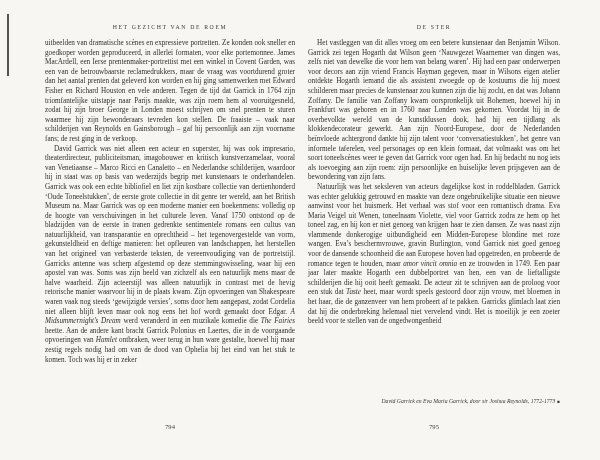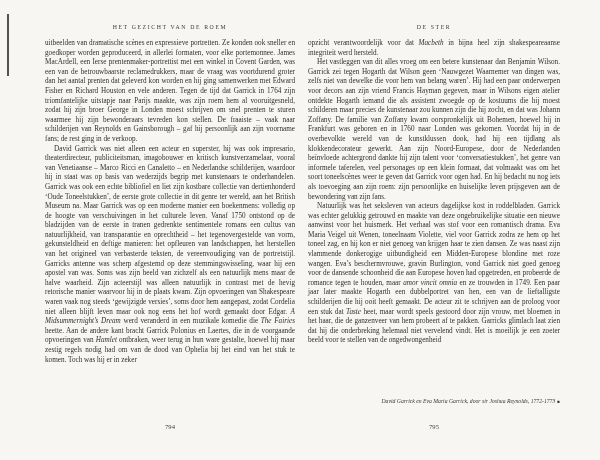--- a/index.html
+++ b/index.html
@@ -91,21 +91,20 @@
     <div class="body-text left">
         <p class="para"><span class="seg">uitbeelden van dramatische scènes en expressieve portretten. Ze konden ook sneller en goedkoper worden geproduceerd, in allerlei formaten, voor elke portemonnee. James MacArdell, een Ierse prentenmaker-portrettist met een winkel in Covent Garden, was een van de betrouwbaarste reclamedrukkers, maar de vraag was voortdurend groter dan het aantal prenten dat geleverd kon worden en hij ging samenwerken met Edward Fisher en Richard Houston en vele anderen. Tegen de tijd dat Garrick in 1764 zijn triomfantelijke uitstapje naar Parijs maakte, was zijn roem hem al vooruitgesneld, zodat hij zijn broer George in Londen moest schrijven om snel prenten te sturen waarmee hij zijn bewonderaars tevreden kon stellen. De fraaiste – vaak naar schilderijen van Reynolds en Gainsborough – gaf hij persoonlijk aan zijn voorname fans; de rest ging in de verkoop.</span></p>
         <p class="para indent"><span class="seg">David Garrick was niet alleen een acteur en superster, hij was ook impresario, theaterdirecteur, publiciteitsman, imagobouwer en kritisch kunstverzamelaar, vooral van Venetiaanse – Marco Ricci en Canaletto – en Nederlandse schilderijen, waardoor hij in staat was op basis van wederzijds begrip met kunstenaars te onderhandelen. Garrick was ook een echte bibliofiel en liet zijn kostbare collectie van dertienhonderd ‘Oude Toneelstukken’, de eerste grote collectie in dit genre ter wereld, aan het British Museum na. Maar Garrick was op een moderne manier een boekenmens: volledig op de hoogte van verschuivingen in het culturele leven. Vanaf 1750 ontstond op de bladzijden van de eerste in tranen gedrenkte sentimentele romans een cultus van natuurlijkheid, van transparantie en oprechtheid – het tegenovergestelde van vorm, gekunsteldheid en deftige manieren: het opfleuren van landschappen, het herstellen van het origineel van verbasterde teksten, de vereenvoudiging van de portretstijl. Garricks antenne was scherp afgestemd op deze stemmingswisseling, waar hij een apostel van was. Soms was zijn beeld van zichzelf als een natuurlijk mens maar de halve waarheid. Zijn acteerstijl was alleen natuurlijk in contrast met de hevig retorische manier waarvoor hij in de plaats kwam. Zijn opvoeringen van Shakespeare waren vaak nog steeds ‘gewijzigde versies’, soms door hem aangepast, zodat Cordelia niet alleen blijft leven maar ook nog eens het hof wordt gemaakt door Edgar. </span><span class="seg italic">A Midsummernight’s Dream</span><span class="seg"> werd veranderd in een muzikale komedie die </span><span class="seg italic">The Fairies</span><span class="seg"> heette. Aan de andere kant bracht Garrick Polonius en Laertes, die in de voorgaande opvoeringen van </span><span class="seg italic">Hamlet</span><span class="seg"> ontbraken, weer terug in hun ware gestalte, hoewel hij maar zestig regels nodig had om van de dood van Ophelia bij het eind van het stuk te komen. Toch was hij er in zeker</span></p>
       </div>
     <div class="page-number left">794</div>
   </div>
 
   <div>
     <div class="running-header right">DE STER</div>
     <div class="body-text right">
-        <p class="para"><span class="seg">opzicht verantwoordelijk voor dat </span><span class="seg italic">Macbeth</span><span class="seg"> in bijna heel zijn shakespeareaanse integriteit werd hersteld.</span></p>
         <p class="para indent"><span class="seg">Het vastleggen van dit alles vroeg om een betere kunstenaar dan Benjamin Wilson. Garrick zei tegen Hogarth dat Wilson geen ‘Nauwgezet Waarnemer van dingen was, zelfs niet van dewelke die voor hem van belang waren’. Hij had een paar onderwerpen voor decors aan zijn vriend Francis Hayman gegeven, maar in Wilsons eigen atelier ontdekte Hogarth iemand die als assistent zwoegde op de kostuums die hij moest schilderen maar precies de kunstenaar zou kunnen zijn die hij zocht, en dat was Johann Zoffany. De familie van Zoffany kwam oorspronkelijk uit Bohemen, hoewel hij in Frankfurt was geboren en in 1760 naar Londen was gekomen. Voordat hij in de overbevolkte wereld van de kunstklussen dook, had hij een tijdlang als klokkendecorateur gewerkt. Aan zijn Noord-Europese, door de Nederlanden beïnvloede achtergrond dankte hij zijn talent voor ‘conversatiestukken’, het genre van informele taferelen, veel personages op een klein formaat, dat volmaakt was om het soort toneelscènes weer te geven dat Garrick voor ogen had. En hij bedacht nu nog iets als toevoeging aan zijn roem: zijn persoonlijke en huiselijke leven prijsgeven aan de bewondering van zijn fans.</span></p>
         <p class="para indent"><span class="seg">Natuurlijk was het seksleven van acteurs dagelijkse kost in roddelbladen. Garrick was echter gelukkig getrouwd en maakte van deze ongebruikelijke situatie een nieuwe aanwinst voor het huismerk. Het verhaal was stof voor een romantisch drama. Eva Maria Veigel uit Wenen, toneelnaam Violette, viel voor Garrick zodra ze hem op het toneel zag, en hij kon er niet genoeg van krijgen haar te zien dansen. Ze was naast zijn vlammende donkerogige uitbundigheid een Midden-Europese blondine met roze wangen. Eva’s beschermvrouwe, gravin Burlington, vond Garrick niet goed genoeg voor de dansende schoonheid die aan Europese hoven had opgetreden, en probeerde de romance tegen te houden, maar </span><span class="seg italic">amor vincit omnia</span><span class="seg"> en ze trouwden in 1749. Een paar jaar later maakte Hogarth een dubbelportret van hen, een van de lieftalligste schilderijen die hij ooit heeft gemaakt. De acteur zit te schrijven aan de proloog voor een stuk dat </span><span class="seg italic">Taste</span><span class="seg"> heet, maar wordt speels gestoord door zijn vrouw, met bloemen in het haar, die de ganzenveer van hem probeert af te pakken. Garricks glimlach laat zien dat hij die onderbreking helemaal niet vervelend vindt. Het is moeilijk je een zoeter beeld voor te stellen van de ongedwongenheid</span></p>
       </div>
     <div class="caption">
       <span class="caption-text">David Garrick en Eva Maria Garrick, door sir Joshua Reynolds, 1772-1773</span><span class="caption-marker">■</span>
     </div>
     <div class="page-number right">795</div>
   </div>
 
 </div>

